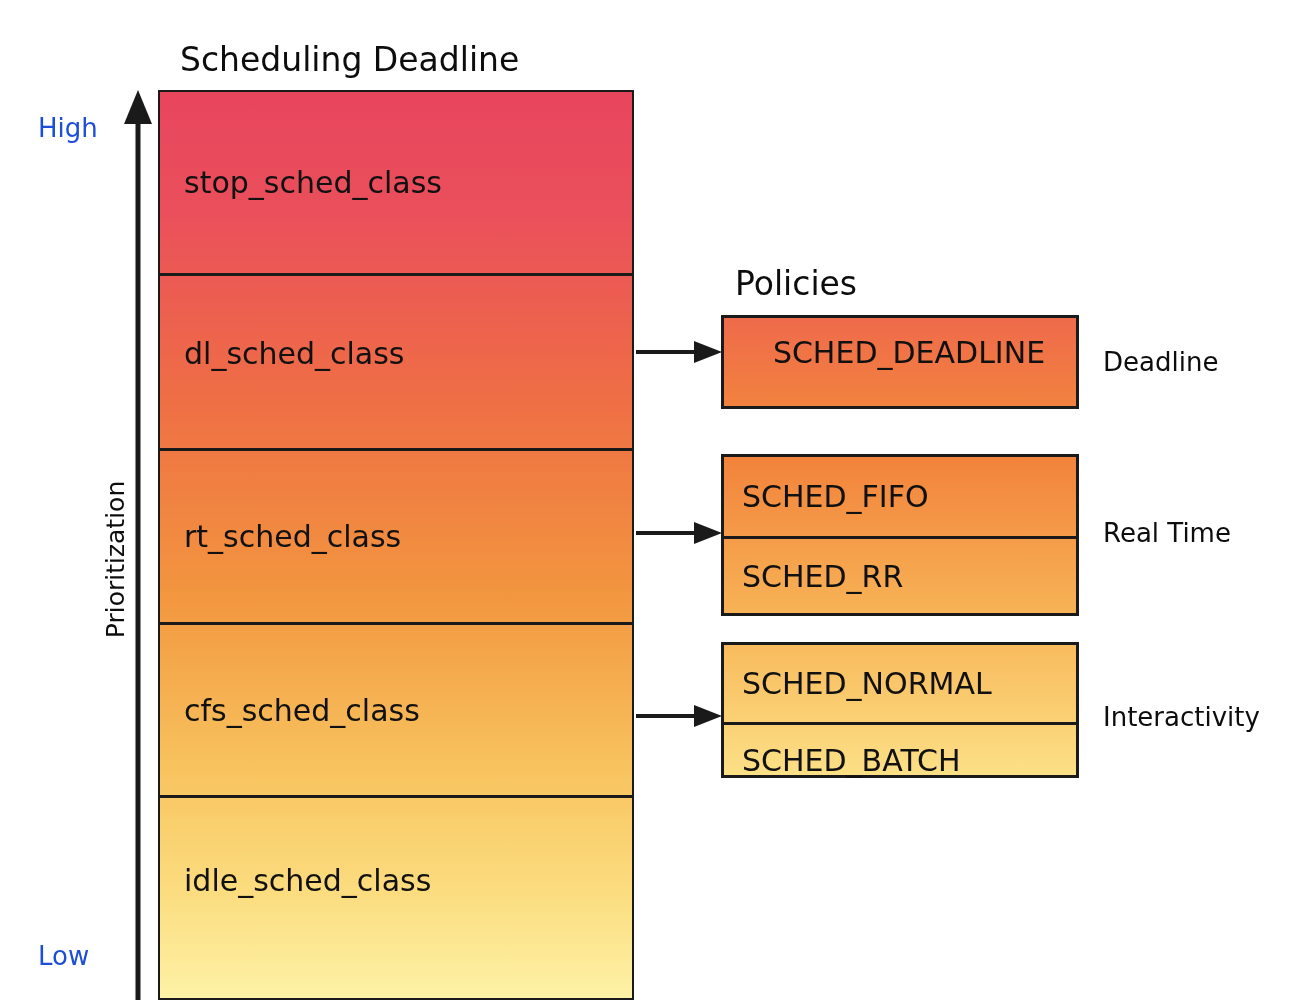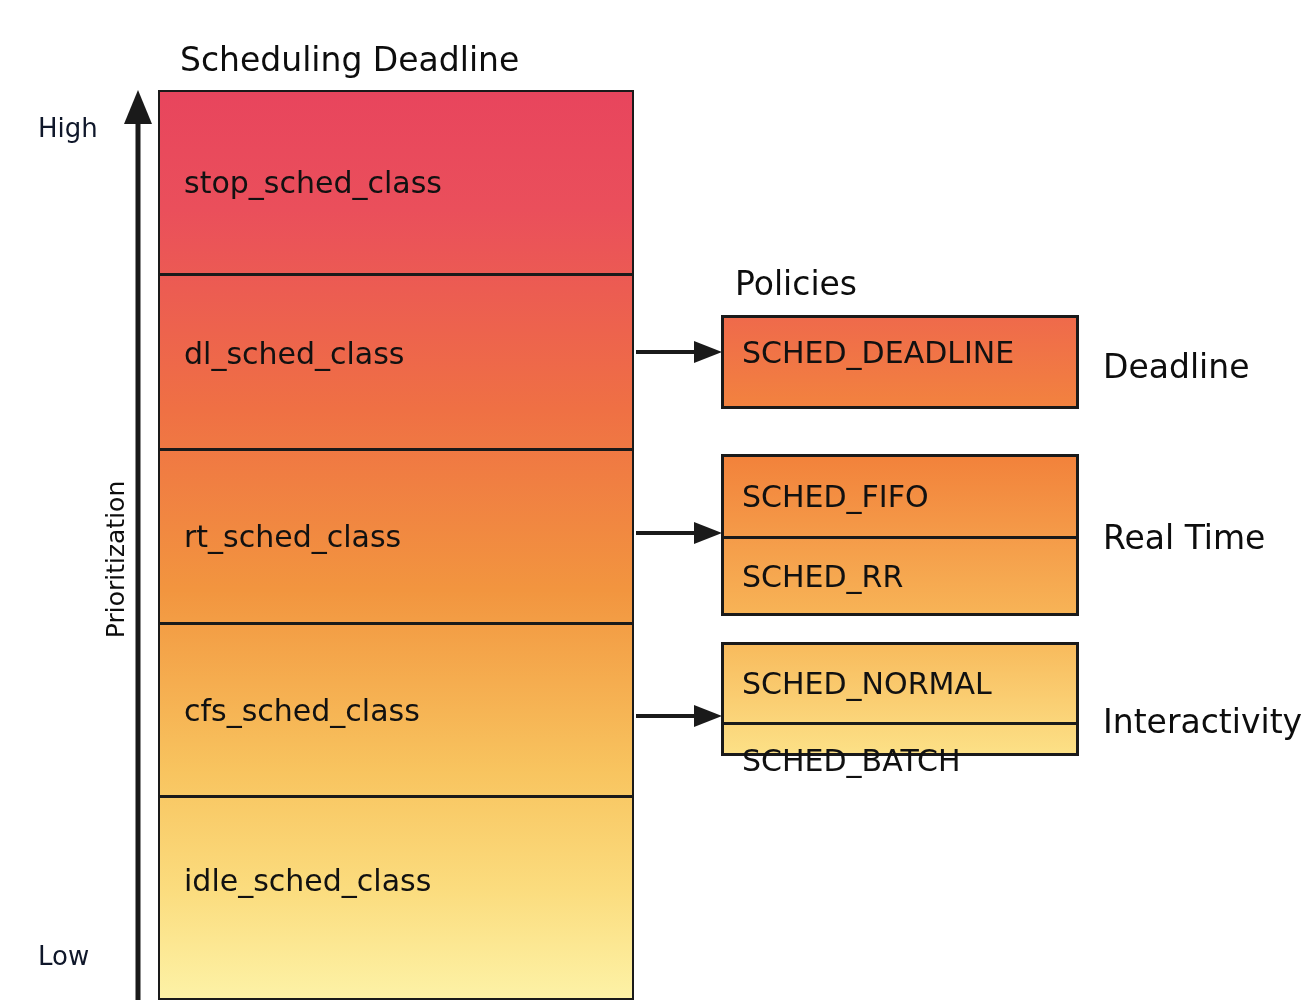--- a/index.html
+++ b/index.html
@@ -34,21 +34,21 @@
   #axis-arrow {
     position: absolute;
     left: 122px;
     top: 88px;
     width: 32px;
     height: 912px;
   }
   .axis-label {
     position: absolute;
     font-size: 26px;
-    color: #0f172a;
+    color: #1d4ed8;
     white-space: nowrap;
   }
   #label-high { left: 38px; top: 113px; }
   #label-low  { left: 38px; top: 941px; }
   #label-prioritization {
     position: absolute;
     left: -5px;
     top: 545px;
     width: 240px;
     text-align: center;
@@ -124,27 +124,27 @@
     height: 94px;
     background: linear-gradient(to bottom, #ef6a4b 0%, #f2823f 100%);
   }
   #group-realtime {
     top: 454px;
     height: 162px;
     background: linear-gradient(to bottom, #f2823b 0%, #f7b356 100%);
   }
   #group-interactivity {
     top: 642px;
-    height: 114px;
+    height: 136px;
     background: linear-gradient(to bottom, #f8bb5d 0%, #fce086 100%);
   }
   .group-side-label {
     position: absolute;
     left: 1103px;
-    font-size: 33px;
+    font-size: 26px;
     color: #0d0d0d;
     white-space: nowrap;
   }
   #side-deadline      { top: 347px; }
   #side-realtime      { top: 518px; }
   #side-interactivity { top: 702px; }
 </style>
 </head>
 <body>
 
@@ -195,21 +195,21 @@
           <polygon points="86,11 58,0 58,22" fill="#1a1a1a"></polygon>
         </svg></div>
       <div class="connector" style="position: absolute; left: 636px; top: 705px; width: 86px;"><svg width="86" height="22" viewBox="0 0 86 22">
           <line x1="0" y1="11" x2="64" y2="11" stroke="#1a1a1a" stroke-width="4"></line>
           <polygon points="86,11 58,0 58,22" fill="#1a1a1a"></polygon>
         </svg></div>
     </div>
 
   <div id="policy-groups-layer">
       <div class="policy-group" id="group-deadline">
-        <div class="policy-row" style="height: 68px;">
+        <div class="policy-row" style="height: 68px; justify-content: center;">
           <span class="policy-label">SCHED_DEADLINE</span>
         </div>
       </div>
       <div class="group-side-label" id="side-deadline">Deadline</div>
       <div class="policy-group" id="group-realtime">
         <div class="policy-row" style="height: 79px;">
           <span class="policy-label">SCHED_FIFO</span>
         </div>
         <div class="policy-row" style="height: 77px;">
           <span class="policy-label">SCHED_RR</span>

